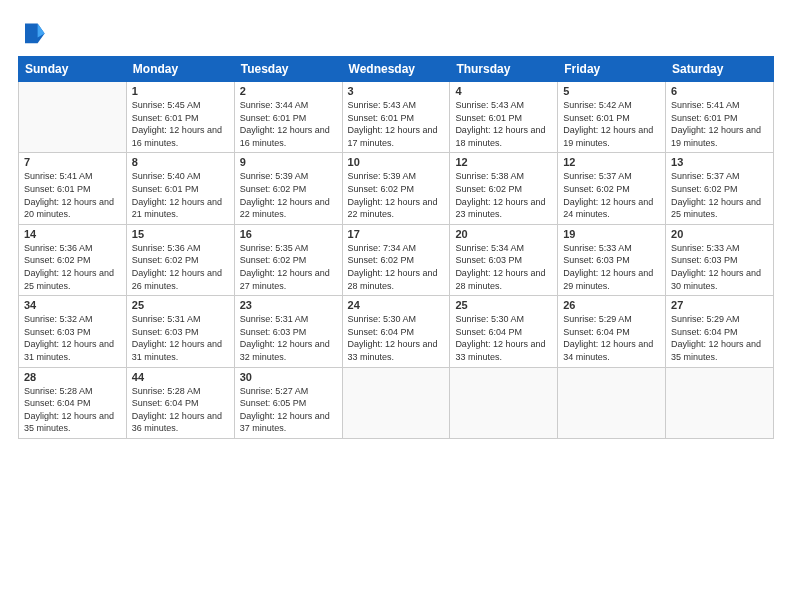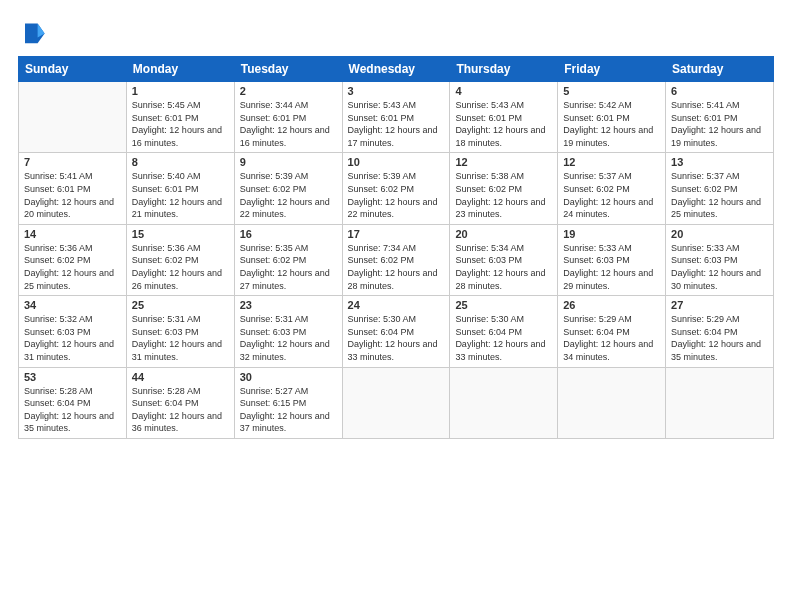--- a/index.html
+++ b/index.html
@@ -326,37 +326,37 @@
           <td>
             <span class="day-num">27</span>
             <div class="day-info">Sunrise: 5:29 AM
 Sunset: 6:04 PM
 Daylight: 12 hours
 and 35 minutes.</div>
           </td>
         </tr>
         <tr>
           <td>
-            <span class="day-num">53</span>
+            <span class="day-num">28</span>
             <div class="day-info">Sunrise: 5:28 AM
 Sunset: 6:04 PM
 Daylight: 12 hours
 and 35 minutes.</div>
           </td>
           <td>
             <span class="day-num">44</span>
             <div class="day-info">Sunrise: 5:28 AM
 Sunset: 6:04 PM
 Daylight: 12 hours
 and 36 minutes.</div>
           </td>
           <td>
             <span class="day-num">30</span>
             <div class="day-info">Sunrise: 5:27 AM
-Sunset: 6:15 PM
+Sunset: 6:05 PM
 Daylight: 12 hours
 and 37 minutes.</div>
           </td>
           <td class="empty"></td>
           <td class="empty"></td>
           <td class="empty"></td>
           <td class="empty"></td>
         </tr>
       </tbody>
   </table>

